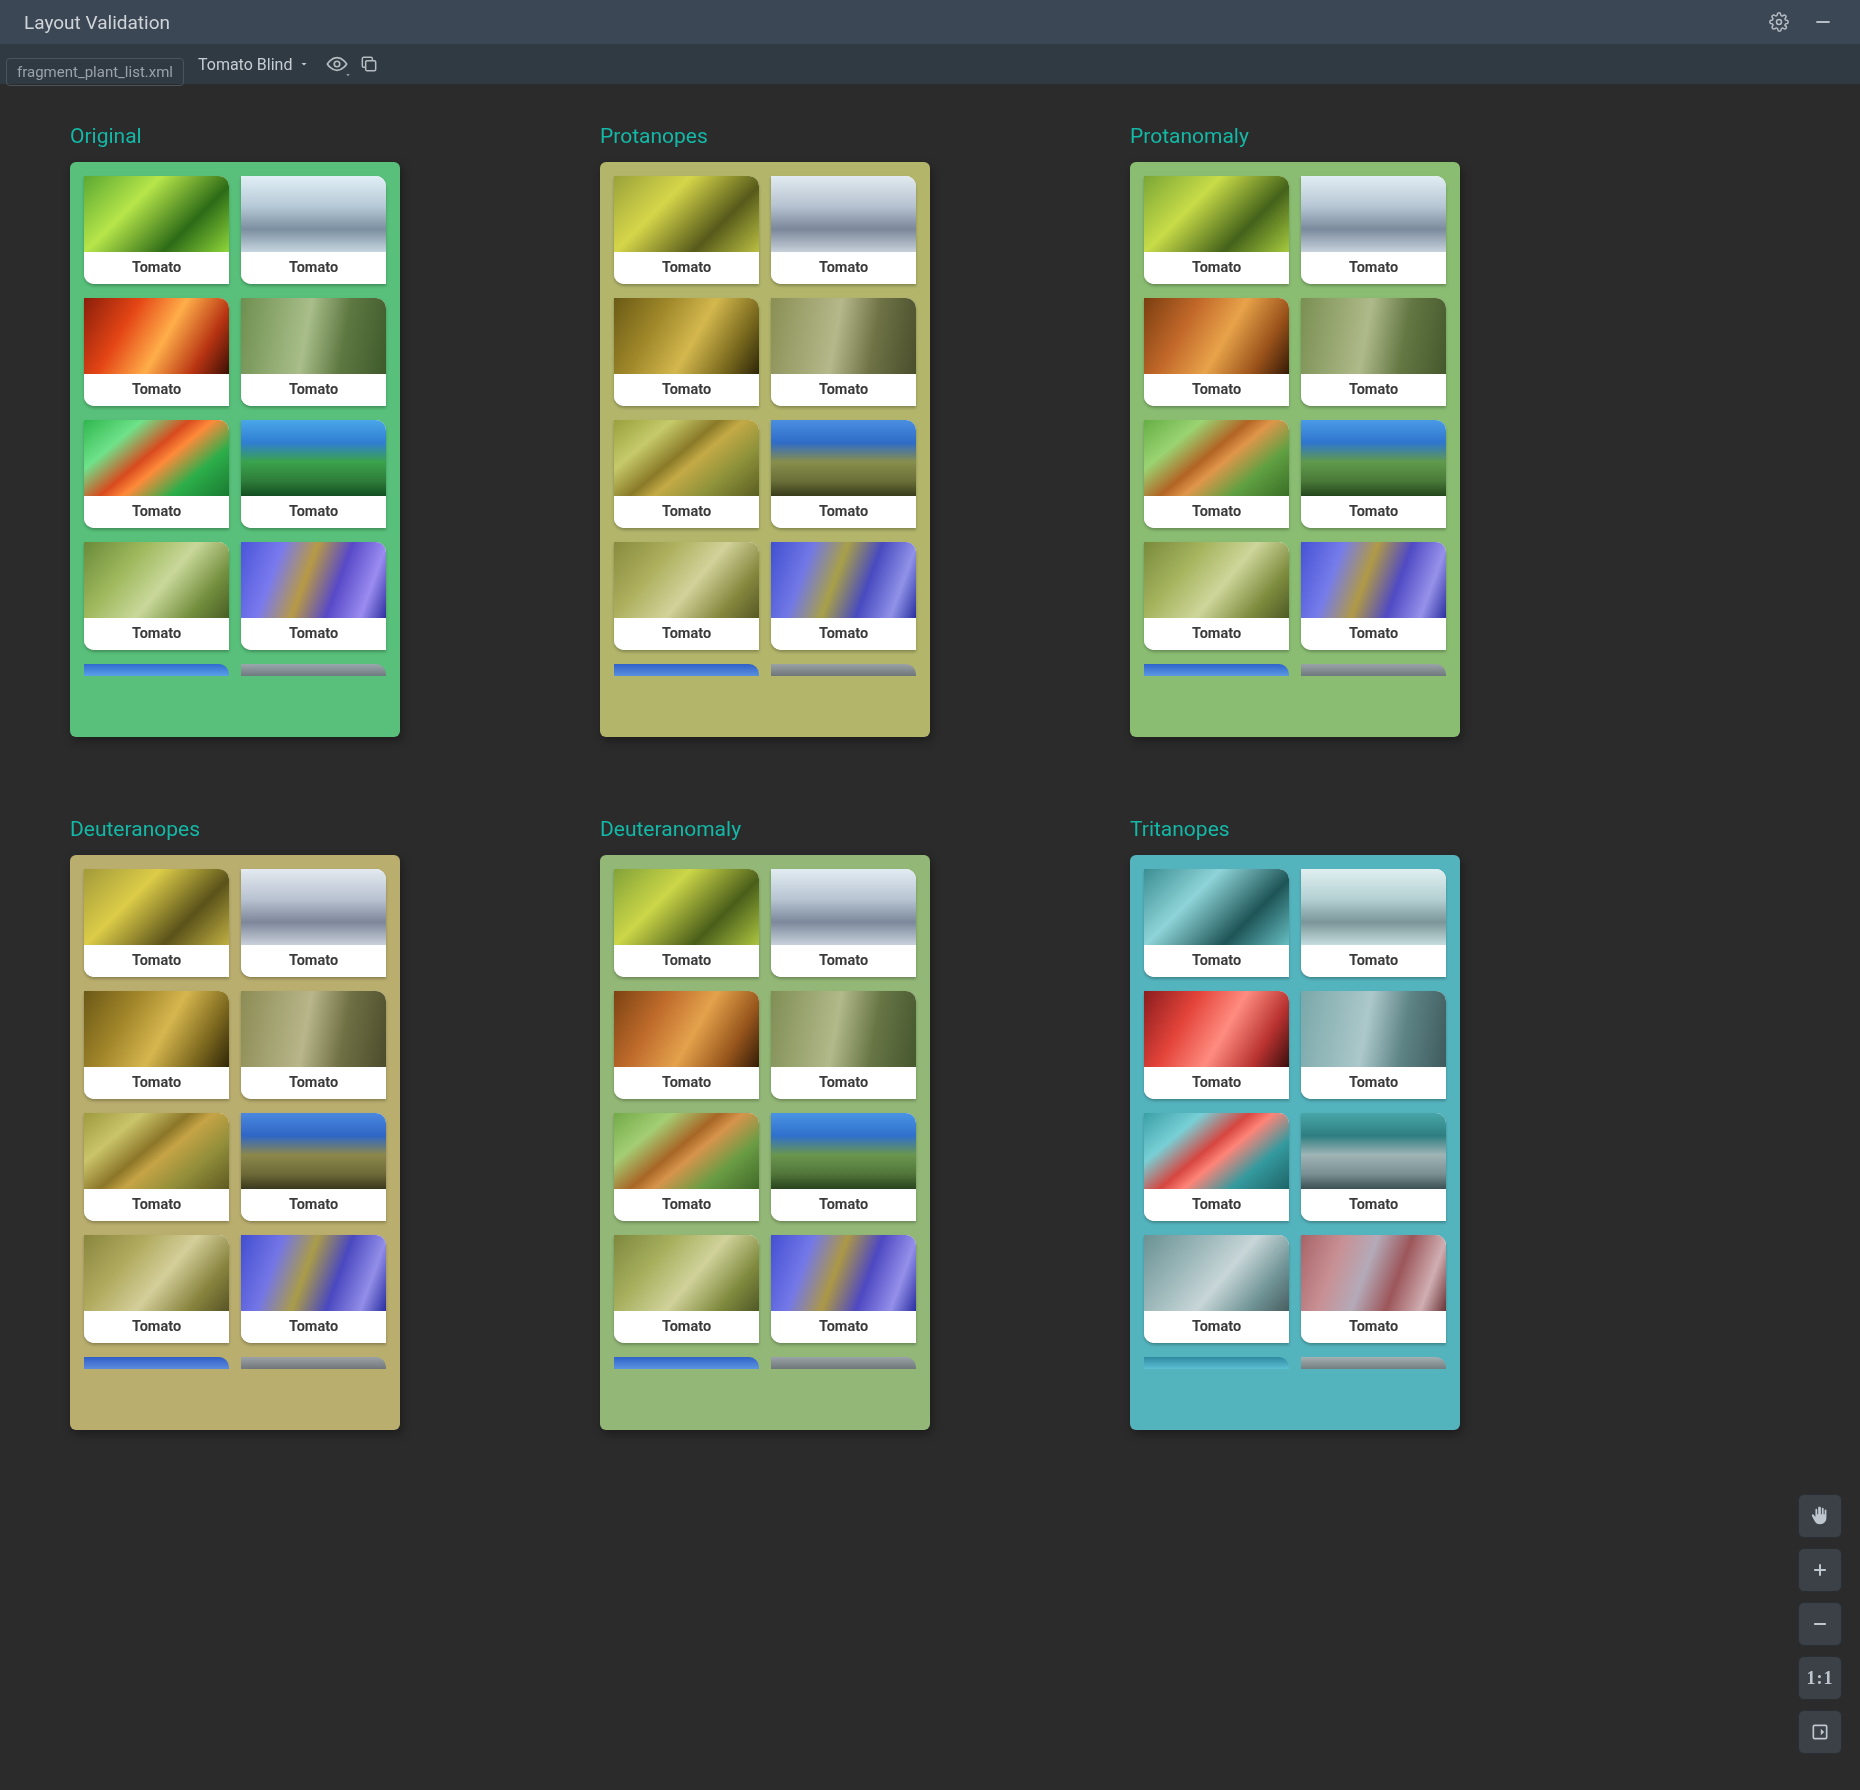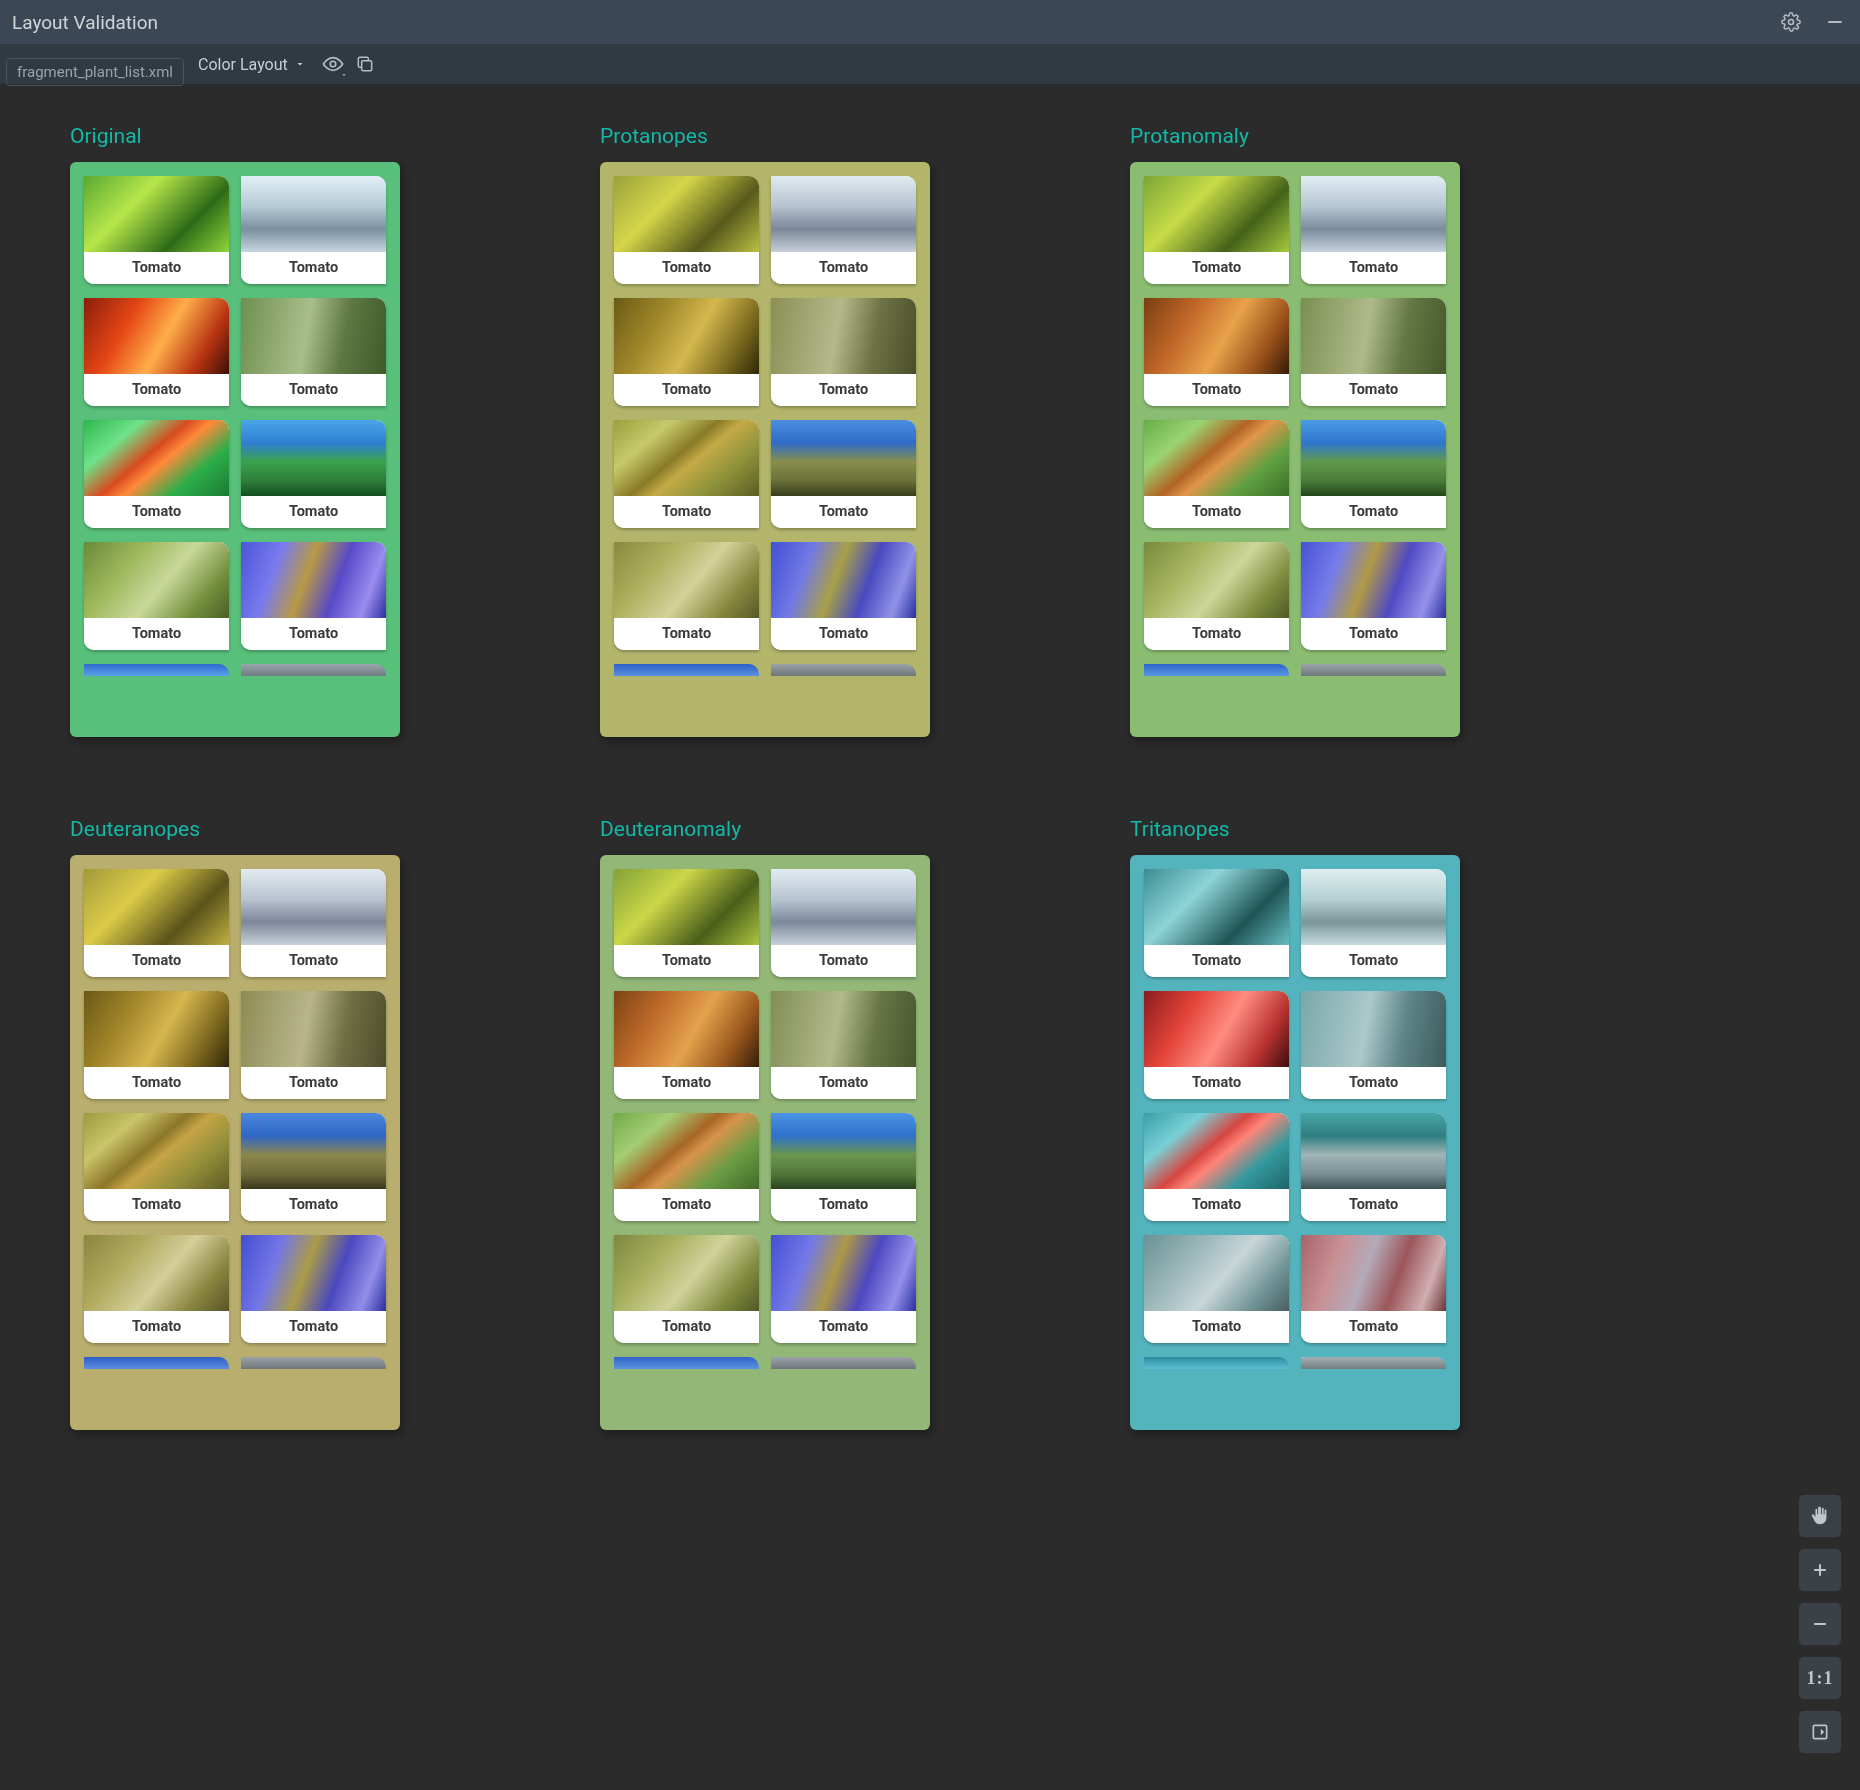--- a/index.html
+++ b/index.html
@@ -14,21 +14,21 @@
     display: flex;
     flex-direction: column;
     width: 100%;
     height: 100%;
   }
   .panel-header {
     background: #3b4754;
     height: 44px;
     display: flex;
     align-items: center;
-    padding: 0 12px;
+    padding: 0 24px;
     font-size: 19px;
     color: #d0d4d8;
     justify-content: space-between;
   }
   .panel-header .right-icons {
     display: flex;
     align-items: center;
     gap: 18px;
   }
   .toolbar {
@@ -173,21 +173,21 @@
         <svg width="20" height="20" viewBox="0 0 24 24" stroke="currentColor" stroke-width="2.4">
           <line x1="4" y1="12" x2="20" y2="12"></line>
         </svg>
       </span>
     </span>
   </div>
 
   <div class="toolbar">
     <span class="file-chip">fragment_plant_list.xml</span>
     <span class="mode-chip">
-      <span>Color Layout</span>
+      <span>Tomato Blind</span>
       <svg width="12" height="12" viewBox="0 0 24 24" fill="currentColor">
           <path d="M7 10l5 5 5-5z"></path>
         </svg>
     </span>
     <span class="icon-btn" style="position:relative">
       <svg width="22" height="22" viewBox="0 0 24 24" fill="none" stroke="currentColor" stroke-width="1.8">
         <path d="M1.5 12s4-7 10.5-7 10.5 7 10.5 7-4 7-10.5 7S1.5 12 1.5 12z"></path>
         <circle cx="12" cy="12" r="3"></circle>
       </svg>
       <svg style="position:absolute;right:-2px;bottom:-2px" width="8" height="8" viewBox="0 0 24 24" fill="currentColor">

